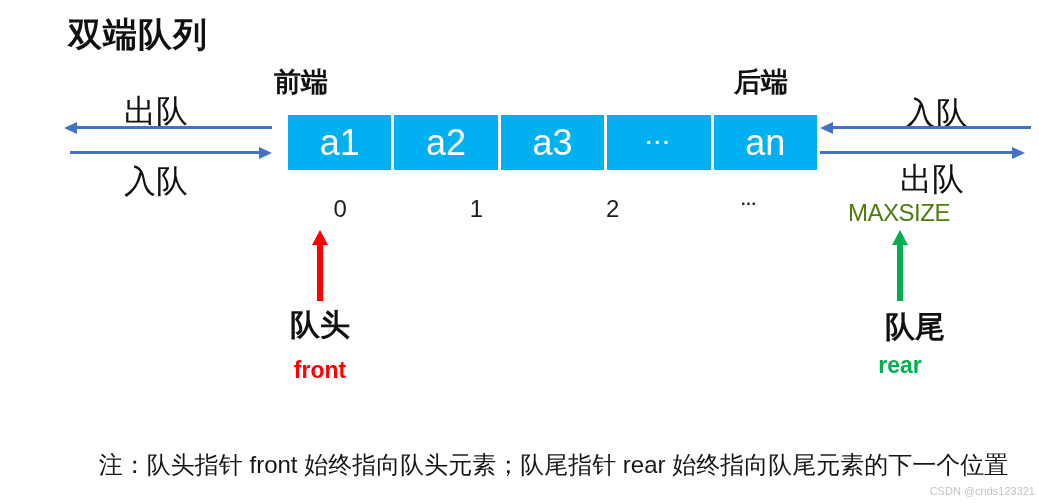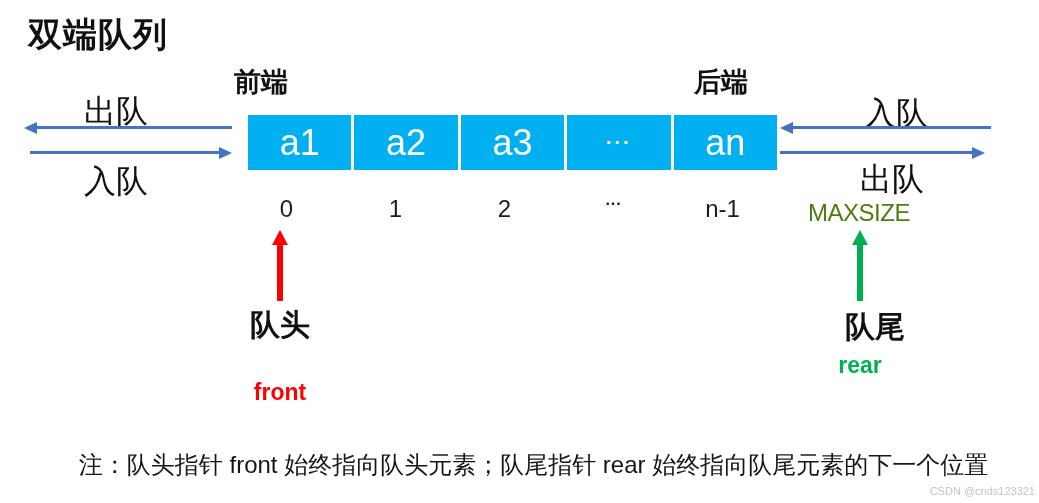--- a/index.html
+++ b/index.html
@@ -13,21 +13,21 @@
   *{margin:0;padding:0;box-sizing:border-box;}
   html,body{background:#ffffff;}
   .stage{
     position:relative;
     width:1039px;height:503px;
     background:#ffffff;
     font-family:"Liberation Sans",sans-serif;
     color:var(--ink);
     overflow:hidden;
   }
-  .abs{position:absolute;}
+  .abs{position:absolute;margin-left:40px;}
   .title{left:28px;top:12px;font-size:34px;font-weight:700;letter-spacing:1px;}
   .end-label{font-size:27px;font-weight:600;}
   .front-end{left:234px;top:64px;}
   .back-end{left:694px;top:64px;}
 
   
   .queue{left:232px;top:115px;width:545px;height:55px;display:flex;gap:3px;padding-left:16px;}
   .cell{
     flex:1;background:var(--cell-blue);color:#ffffff;
     display:flex;align-items:center;justify-content:center;
@@ -93,28 +93,27 @@
     <div class="cell">a3</div>
     <div class="cell dots">···</div>
     <div class="cell">an</div>
   </div>
 
   <div class="abs indices">
     <div class="idx">0</div>
     <div class="idx">1</div>
     <div class="idx">2</div>
     <div class="idx dots">···</div>
-    <div class="idx">n-1</div>
   </div>
   <div class="abs maxsize">MAXSIZE</div>
 
   <div class="abs tri-up red" style="left:272px;top:230px;"></div>
   <div class="abs vshaft red" style="left:277px;top:244px;height:57px;"></div>
   <div class="abs pointer-label" style="left:235px;top:305px;">队头</div>
-  <div class="abs pointer-name red" style="left:235px;top:379px;">front</div>
+  <div class="abs pointer-name red" style="left:235px;top:357px;">front</div>
 
   <div class="abs tri-up green" style="left:852px;top:230px;"></div>
   <div class="abs vshaft green" style="left:857px;top:244px;height:57px;"></div>
   <div class="abs pointer-label" style="left:815px;top:307px;text-align:right;">队尾</div>
   <div class="abs pointer-name green" style="left:815px;top:352px;">rear</div>
 
   <div class="abs note">注：队头指针 front 始终指向队头元素；队尾指针 rear 始终指向队尾元素的下一个位置</div>
 
   <div class="abs watermark">CSDN @cnds123321</div>
 

